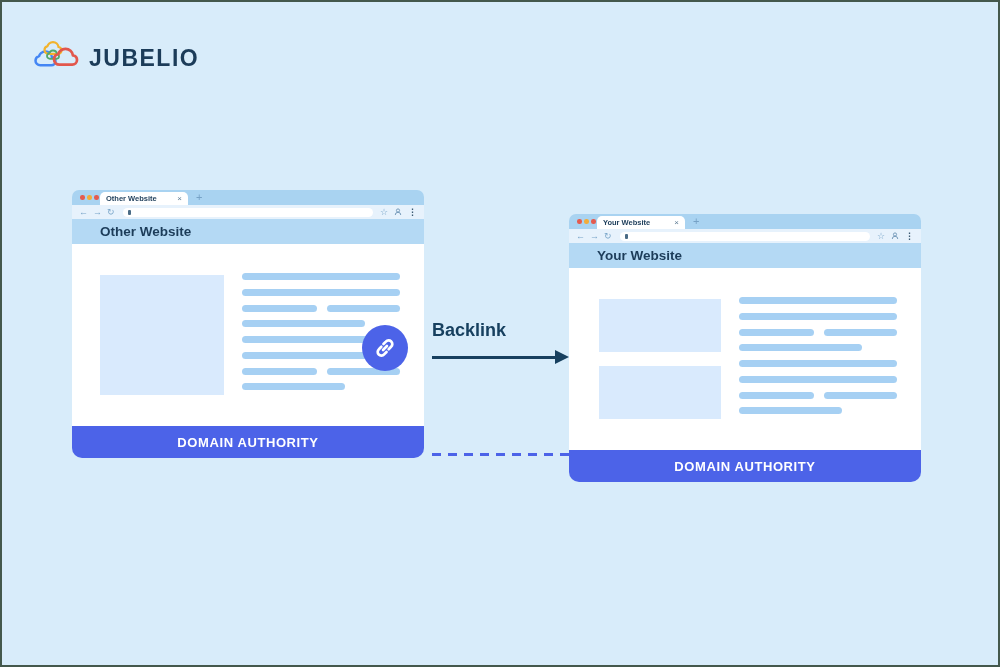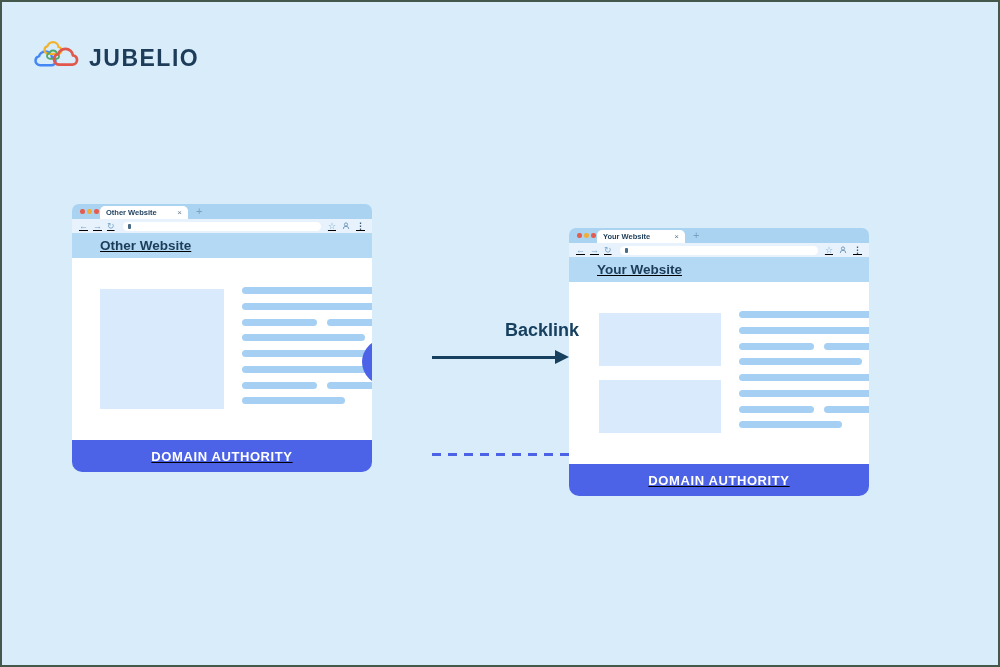--- a/index.html
+++ b/index.html
@@ -26,21 +26,21 @@
     overflow:hidden;
   }
 
   
   .logo{position:absolute;left:32px;top:38px;display:flex;align-items:center;gap:9px;}
   .logo-mark{position:relative;width:46px;height:36px;}
   .logo-mark svg{position:absolute;}
   .logo-text{font-size:23px;font-weight:800;letter-spacing:1.5px;color:var(--navy);}
 
   
-  .window{position:absolute;top:202px;width:300px;height:268px;text-decoration:underline;}
+  .window{position:absolute;top:188px;width:352px;height:268px;}
   .win-left{left:70px;}
   .win-right{left:567px;margin-top:24px;}
 
   .tabstrip{position:relative;height:15px;background:var(--tabstrip);border-radius:7px 7px 0 0;}
   .dots{position:absolute;left:8px;top:5px;display:flex;gap:2.5px;}
   .dot{width:4.5px;height:4.5px;border-radius:50%;}
   .tab{position:absolute;left:28px;top:2px;width:88px;height:13px;background:#fff;
        border-radius:5px 5px 0 0;display:flex;align-items:center;padding:0 6px;}
   .tab-title{flex:1;font-size:7.5px;font-weight:700;color:var(--navy);white-space:nowrap;overflow:hidden;}
   .tab-close{font-size:8px;line-height:1;color:#5f7d95;}
@@ -63,21 +63,21 @@
   .bar{position:absolute;height:7px;border-radius:3.5px;background:var(--bar);}
 
   .link-badge{position:absolute;left:290px;top:81px;width:46px;height:46px;border-radius:50%;
               background:var(--indigo);display:flex;align-items:center;justify-content:center;}
 
   .footer-bar{height:32px;background:var(--indigo);border-radius:0 0 10px 10px;
               display:flex;align-items:center;justify-content:center;
               font-size:13px;font-weight:700;letter-spacing:.6px;color:#fff;text-align:right;}
 
   
-  .backlink-label{position:absolute;left:430px;top:318px;width:147px;text-align:right;
+  .backlink-label{position:absolute;left:430px;top:318px;width:147px;text-align:left;
                   font-size:18px;font-weight:800;color:var(--arrow-navy);}
   .arrow-line{position:absolute;left:430px;top:354px;width:125px;height:2.5px;background:var(--arrow-navy);}
   .arrow-head{position:absolute;left:553px;top:348px;width:0;height:0;
               border-top:7px solid transparent;border-bottom:7px solid transparent;
               border-left:14px solid var(--arrow-navy);}
   .dashed-line{position:absolute;left:430px;top:451px;width:137px;height:3px;
                background:repeating-linear-gradient(90deg,var(--indigo) 0 9px,transparent 9px 16px);}
 </style>
 </head>
 <body>

